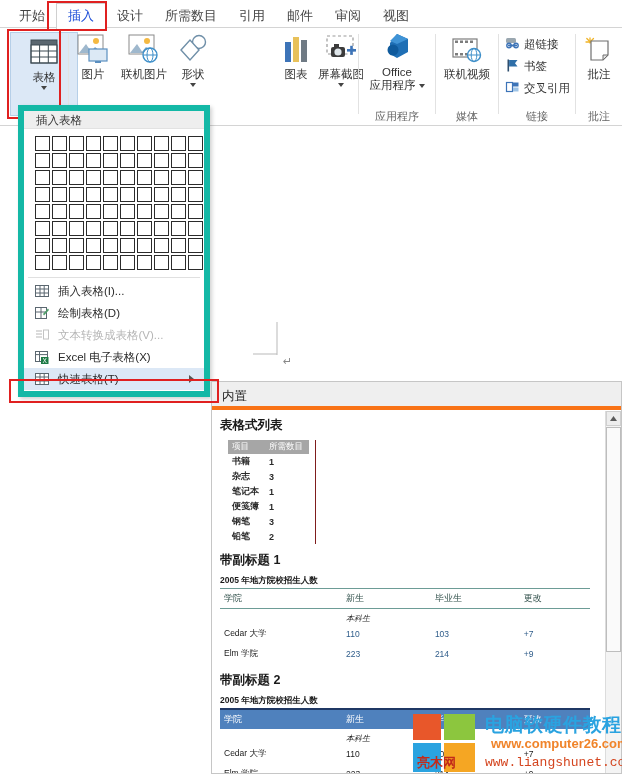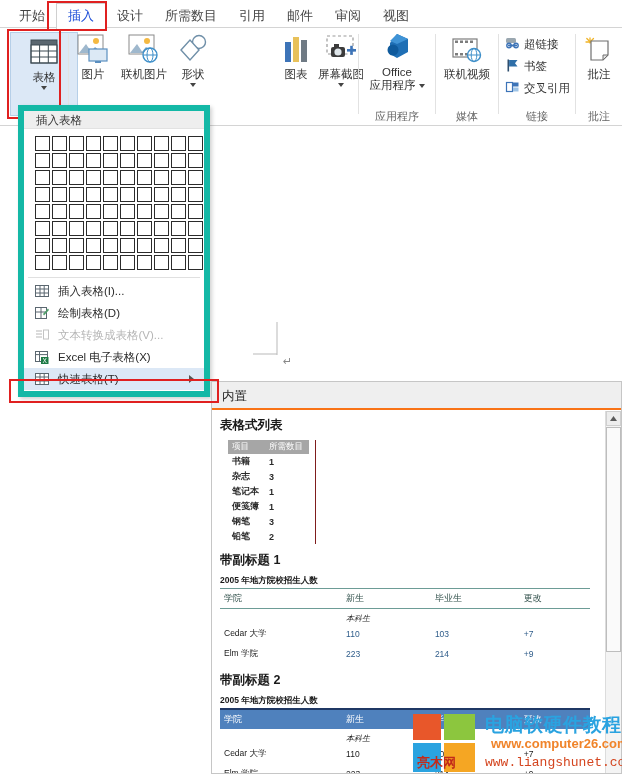--- a/index.html
+++ b/index.html
@@ -117,21 +117,21 @@
     position:absolute; left:9px; top:379px; width:210px; height:24px;
     border:2px solid #e02020; z-index:25; pointer-events:none;
   }
 
   
   .gallery {
     position:absolute; left:211px; top:381px; width:411px; height:393px;
     background:#fff; border:1px solid #c6c6c6; z-index:22; overflow:hidden;
   }
   .gal-hdr {
-    height:28px; background:#efefef; border-bottom:2px solid #f97316;
+    height:28px; background:#efefef; border-bottom:4px solid #f97316;
     font-size:12.5px; color:#2a2a2a; padding:6px 0 0 10px;
   }
   .gal-body { position:absolute; left:0; top:29px; width:394px; height:364px; overflow:hidden; }
   .gal-title {
     font-size:12.5px; color:#1a1a1a; font-weight:bold;
     padding:6px 0 4px 8px;
   }
   .gal-sec { padding-bottom:2px; }
 
   

